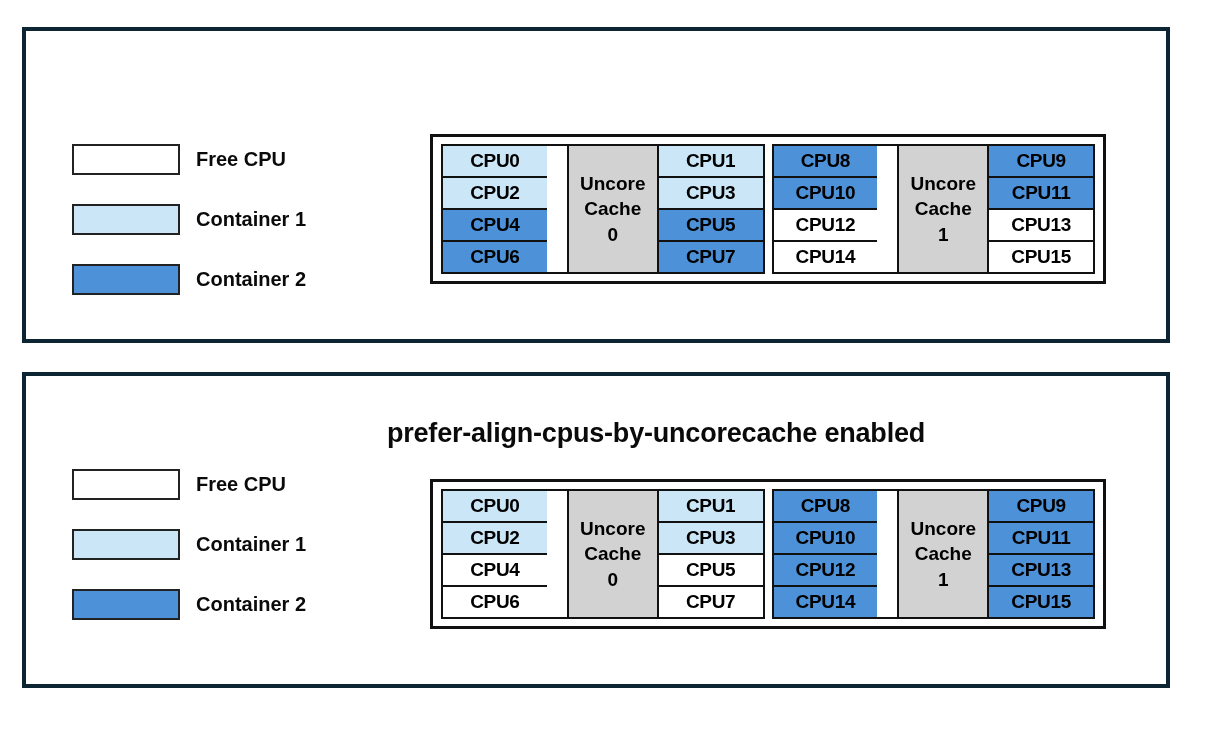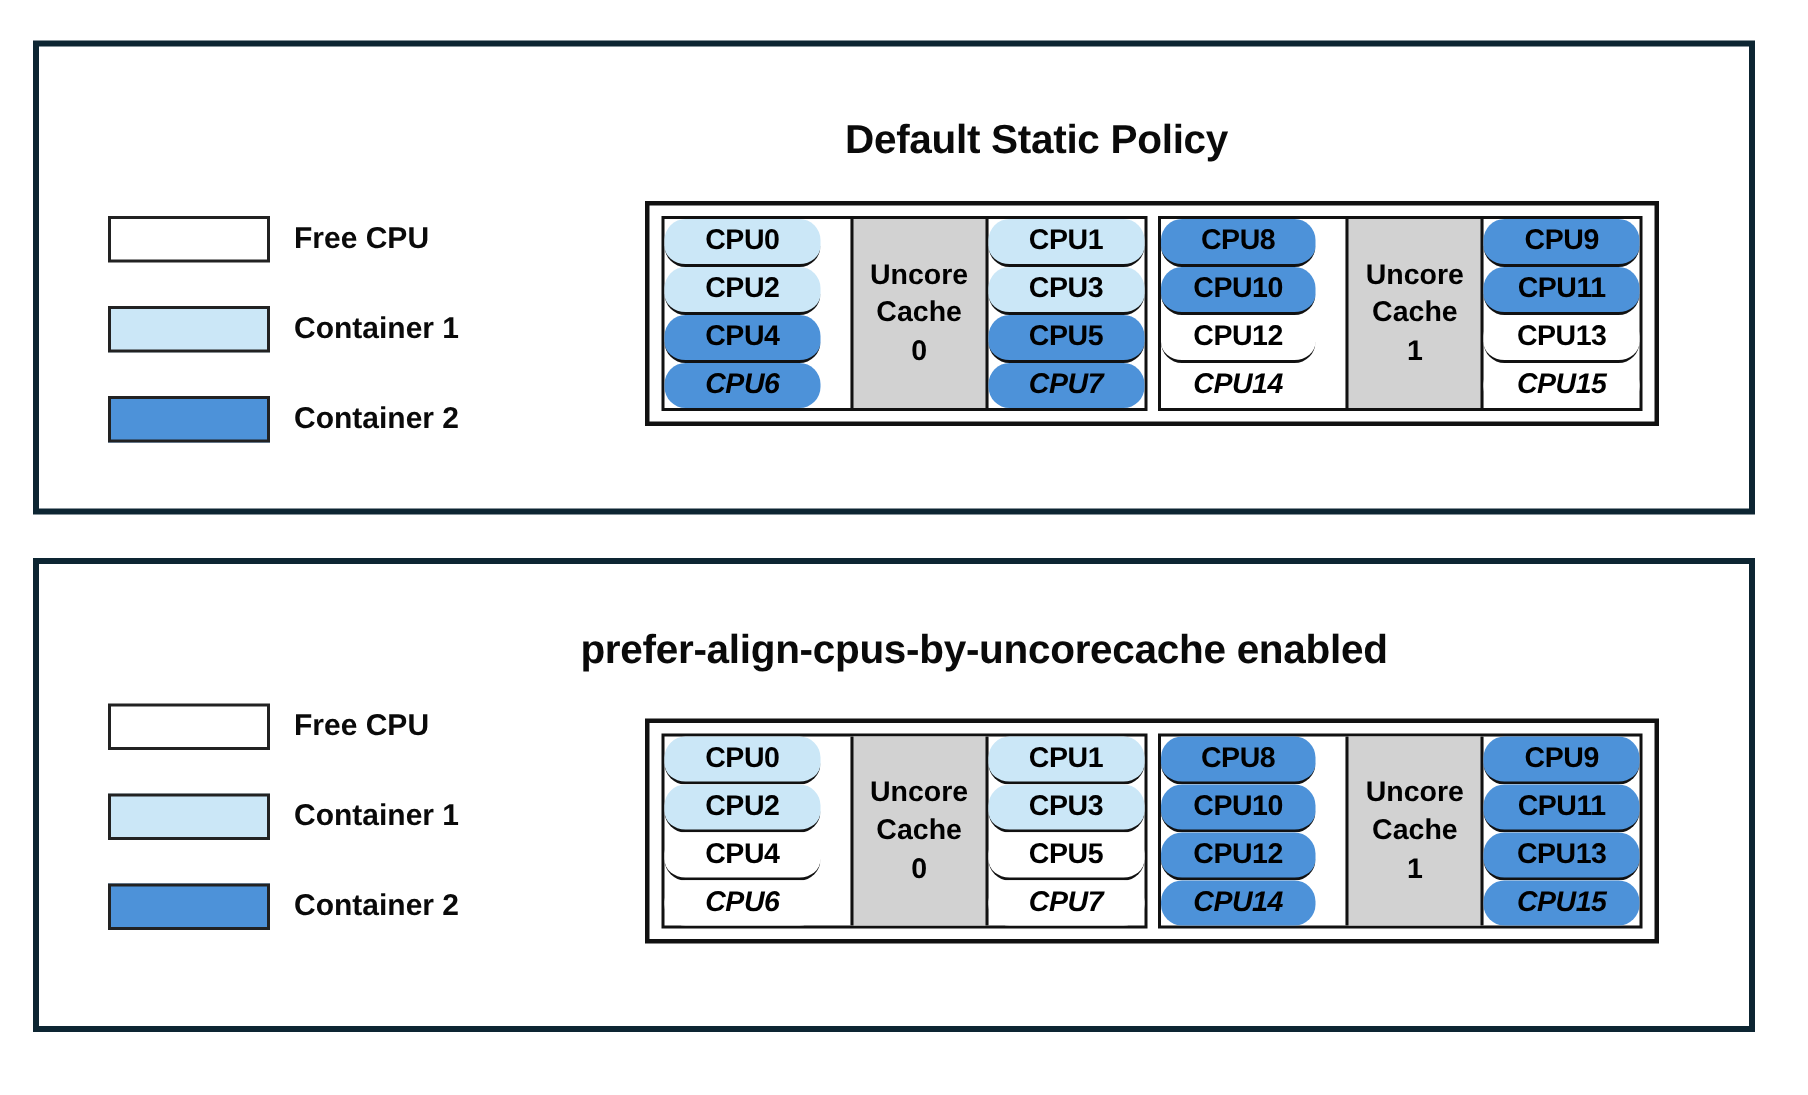--- a/index.html
+++ b/index.html
@@ -112,23 +112,22 @@
     flex: 1 1 0;
     display: flex;
     align-items: center;
     justify-content: center;
     font-size: 19px;
     font-weight: bold;
     color: #000000;
     border-bottom: 2px solid #111111;
     box-sizing: border-box;
     letter-spacing: -0.3px;
-    border-radius: 14px;
-  }
-  .cpu-cell:last-child { border-bottom: none; font-style: italic; }
+  }
+  .cpu-cell:last-child { border-bottom: none; }
 
   .cache-col {
     flex: 0 0 92px;
     display: flex;
     flex-direction: column;
     align-items: center;
     justify-content: center;
     background: #d2d2d2;
     border-left: 2px solid #111111;
     border-right: 2px solid #111111;
@@ -138,21 +137,20 @@
     color: #000000;
     line-height: 1.32;
     text-align: center;
     margin-left: 20px;
   }
 </style>
 </head>
 <body>
 
 <div class="panel" id="panel-1">
-  <div class="panel-title">Default Static Policy</div>
   <div class="legend">
       <div class="legend-row">
         <div class="legend-swatch" style="background: rgb(255, 255, 255);"></div>
         <div class="legend-label">Free CPU</div>
       </div>
       <div class="legend-row">
         <div class="legend-swatch" style="background: rgb(203, 231, 247);"></div>
         <div class="legend-label">Container 1</div>
       </div>
       <div class="legend-row">

